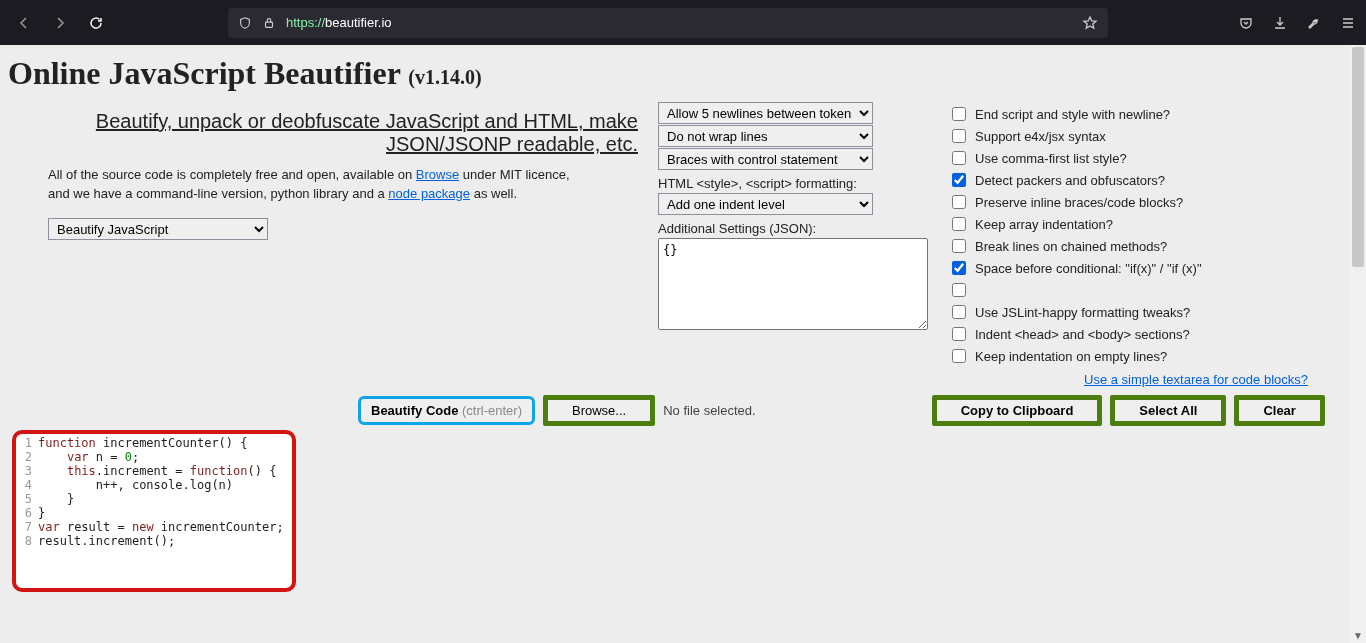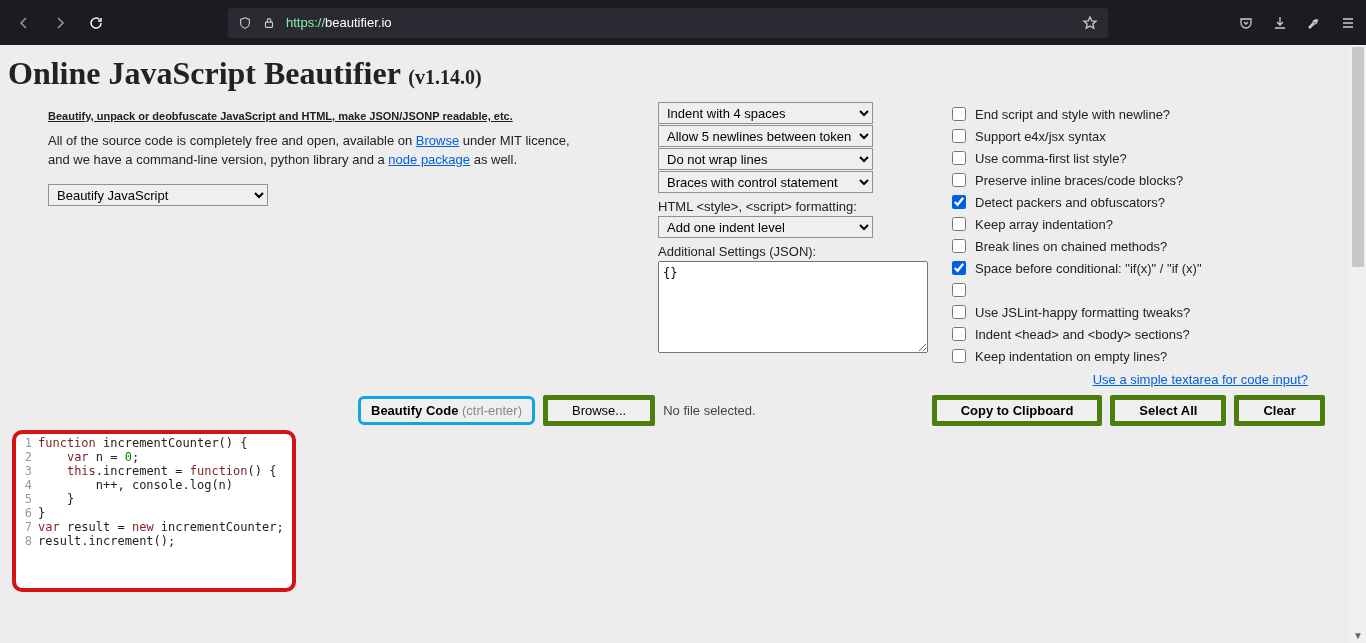--- a/index.html
+++ b/index.html
@@ -14,21 +14,21 @@
   .urlbar .path{color:#86efac;}
   .urlbar .star{margin-left:auto;color:#ccc;}
   .chrome-right{margin-left:auto;display:flex;gap:18px;color:#ccc;}
   .chrome-right svg{width:16px;height:16px;}
   
   .page{padding:4px 8px 0 8px;}
   h1{font-family:"Times New Roman",serif;font-weight:bold;font-size:32px;margin:6px 0 10px 0;}
   h1 .ver{font-size:20px;font-weight:bold;}
   .cols{display:flex;gap:20px;align-items:flex-start;padding-left:40px;}
   .col1{width:590px;}
-  .subtitle{font-weight:bold;text-decoration:underline;margin:8px 0 10px 0;font-size:11px;}
+  .subtitle{font-weight:normal;text-decoration:underline;margin:8px 0 10px 0;font-size:20px;text-align:right;}
   .blurb{line-height:1.45;}
   .blurb a{color:#0060df;text-decoration:underline;}
   .langsel{margin-top:14px;}
   select{background:#efefef;border:1px solid #8f8f9d;padding:2px 4px;font-size:13px;height:22px;}
   .col1 select{width:220px;}
   .col2{width:270px;}
   .col2 select{width:215px;display:block;margin-bottom:1px;}
   .col2 .lbl{margin:6px 0 2px 0;}
   textarea.addl{width:270px;height:92px;font-family:monospace;font-size:12px;padding:4px;}
   .col3{width:360px;}
@@ -110,21 +110,20 @@
       <div class="blurb">
         <span>All of the source code is completely free and open, available on </span><a href="#">Browse</a><span> under MIT licence,</span><br>
         <span>and we have a command-line version, python library and a </span><a href="#">node package</a><span> as well.</span>
       </div>
       <div class="langsel">
         <select><option>Beautify JavaScript</option></select>
       </div>
     </div>
 
     <div class="col2">
-      <select><option>Indent with 4 spaces</option></select>
       <select><option>Allow 5 newlines between tokens</option></select>
       <select><option>Do not wrap lines</option></select>
       <select><option>Braces with control statement</option></select>
       <div class="lbl">HTML &lt;style&gt;, &lt;script&gt; formatting:</div>
       <select><option>Add one indent level</option></select>
       <div class="lbl">Additional Settings (JSON):</div>
       <textarea class="addl" style="">{}</textarea>
     </div>
 
     <div class="col3" id="checks-mount">
@@ -135,29 +134,29 @@
         </label>
         <label class="chk">
           <input type="checkbox" style="">
           <span>Support e4x/jsx syntax</span>
         </label>
         <label class="chk">
           <input type="checkbox" style="">
           <span>Use comma-first list style?</span>
         </label>
         <label class="chk">
-          <input type="checkbox" style="">
-          <span>Preserve inline braces/code blocks?</span>
-        </label>
-        <label class="chk">
           <input type="checkbox" checked="" style="">
           <span>Detect packers and obfuscators?</span>
         </label>
         <label class="chk">
           <input type="checkbox" style="">
+          <span>Preserve inline braces/code blocks?</span>
+        </label>
+        <label class="chk">
+          <input type="checkbox" style="">
           <span>Keep array indentation?</span>
         </label>
         <label class="chk">
           <input type="checkbox" style="">
           <span>Break lines on chained methods?</span>
         </label>
         <label class="chk">
           <input type="checkbox" checked="" style="">
           <span>Space before conditional: "if(x)" / "if (x)"</span>
         </label>
@@ -169,21 +168,21 @@
           <span>Use JSLint-happy formatting tweaks?</span>
         </label>
         <label class="chk">
           <input type="checkbox" style="">
           <span>Indent &lt;head&gt; and &lt;body&gt; sections?</span>
         </label>
         <label class="chk">
           <input type="checkbox" style="">
           <span>Keep indentation on empty lines?</span>
         </label>
-        <a href="#" class="lnk">Use a simple textarea for code input?</a>
+        <a href="#" class="lnk">Use a simple textarea for code blocks?</a>
       </div>
   </div>
 
   <div class="actions">
     <button class="btn primary"><span>Beautify Code</span> <span class="hint">(ctrl-enter)</span></button>
     <button class="btn">Browse...</button>
     <span class="nofile">No file selected.</span>
     <div style="width:160px;"></div>
     <button class="btn" style="font-weight:bold">Copy to Clipboard</button>
     <button class="btn" style="font-weight:bold">Select All</button>

